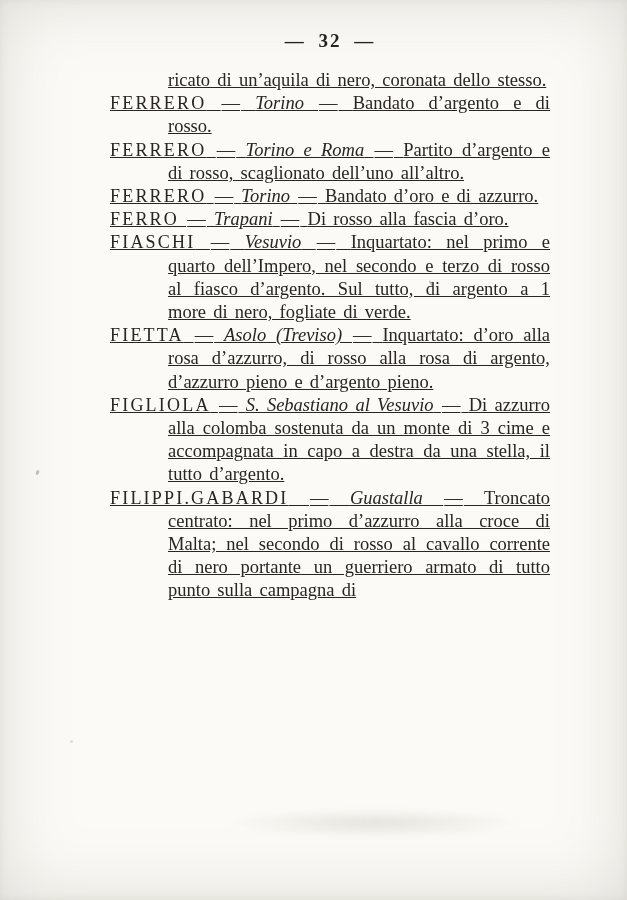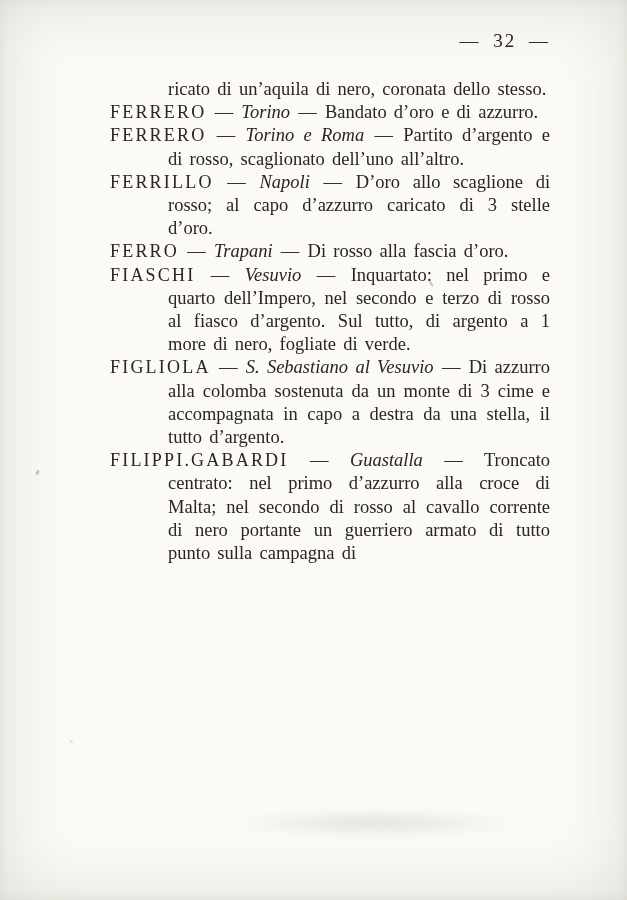--- a/index.html
+++ b/index.html
@@ -17,31 +17,32 @@
                 inset 0 0 8px rgba(125, 118, 105, 0.12);
     overflow: hidden;
     color: #2a2520;
     font-family: "Liberation Serif", "DejaVu Serif", serif;
     -webkit-font-smoothing: antialiased;
   }
   .page-number {
     padding-top: 30px;
     padding-left: 110px;
     padding-right: 77px;
-    text-align: right;
+    text-align: center;
     font-size: 19px;
-    font-weight: 400;
+    font-weight: 700;
     letter-spacing: 2px;
     word-spacing: 6px;
     color: #262220;
   }
   .text-block {
-    margin-top: 26px;
+    margin-top: 17px;
     padding-left: 110px;
     padding-right: 77px;
+    text-decoration: underline;
   }
   p.entry {
     margin: 0;
     font-size: 18.5px;
     line-height: 23.2px;
     text-align: justify;
     word-spacing: 0.14em;
     padding-left: 58px;
     text-indent: -58px;
   }
@@ -83,62 +84,69 @@
 <body>
 
 <div class="scan">
 
   <div class="page-number">— 32 —</div>
 
   <div class="text-block">
 
     <p class="entry continuation"><span>ricato di un’aquila di nero, coronata dello stesso.</span></p>
 
-
     <p class="entry">
       <span class="surname">FERRERO</span>
       <span class="dash">—</span>
       <span class="place">Torino</span>
       <span class="dash">—</span>
-      <span class="desc">Bandato d’oro e di azzurro.</span>
+      <span class="desc">Bandato d’argento e di rosso.</span>
     </p>
 
     <p class="entry">
       <span class="surname">FERRERO</span>
       <span class="dash">—</span>
       <span class="place">Torino e Roma</span>
       <span class="dash">—</span>
       <span class="desc">Partito d’argento e di rosso, scaglionato dell’uno all’altro.</span>
     </p>
 
     <p class="entry">
-      <span class="surname">FERRILLO</span>
+      <span class="surname">FERRERO</span>
       <span class="dash">—</span>
-      <span class="place">Napoli</span>
+      <span class="place">Torino</span>
       <span class="dash">—</span>
-      <span class="desc">D’oro allo scaglione di rosso; al capo d’azzurro caricato di 3 stelle d’oro.</span>
+      <span class="desc">Bandato d’oro e di azzurro.</span>
     </p>
+
 
     <p class="entry">
       <span class="surname">FERRO</span>
       <span class="dash">—</span>
       <span class="place">Trapani</span>
       <span class="dash">—</span>
       <span class="desc">Di rosso alla fascia d’oro.</span>
     </p>
 
     <p class="entry">
       <span class="surname">FIASCHI</span>
       <span class="dash">—</span>
       <span class="place">Vesuvio</span>
       <span class="dash">—</span>
       <span class="desc">Inquartato: nel primo e quarto dell’Impero, nel secondo e terzo di rosso al fiasco d’argento. Sul tutto, di argento a 1 more di nero, fogliate di verde.</span>
     </p>
 
 
+    <p class="entry">
+      <span class="surname">FIETTA</span>
+      <span class="dash">—</span>
+      <span class="place">Asolo (Treviso)</span>
+      <span class="dash">—</span>
+      <span class="desc">Inquartato: d’oro alla rosa d’azzurro, di rosso alla rosa di argento, d’azzurro pieno e d’argento pieno.</span>
+    </p>
 
     <p class="entry">
       <span class="surname">FIGLIOLA</span>
       <span class="dash">—</span>
       <span class="place">S. Sebastiano al Vesuvio</span>
       <span class="dash">—</span>
       <span class="desc">Di azzurro alla colomba sostenuta da un monte di 3 cime e accompagnata in capo a destra da una stella, il tutto d’argento.</span>
     </p>
 
     <p class="entry">

